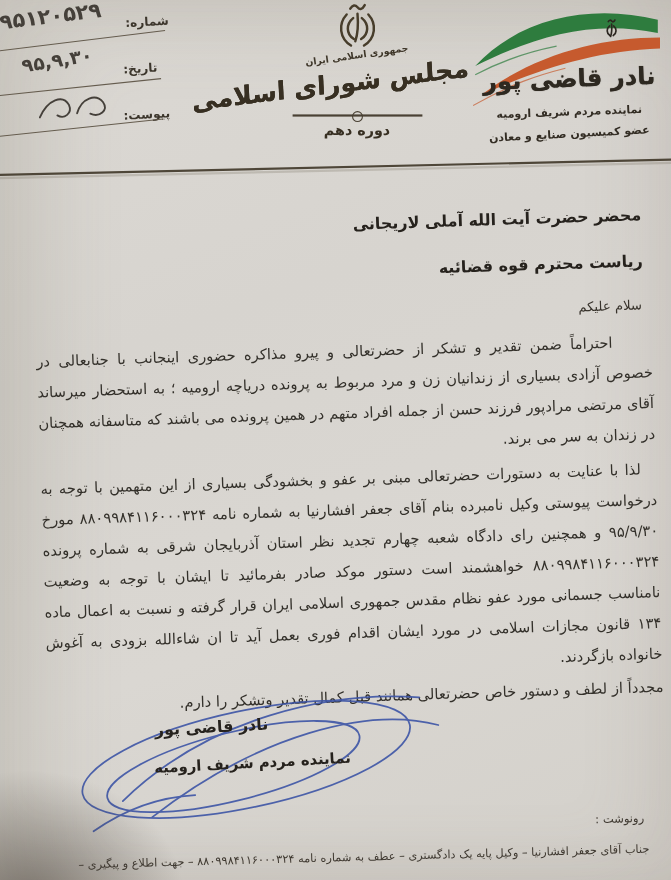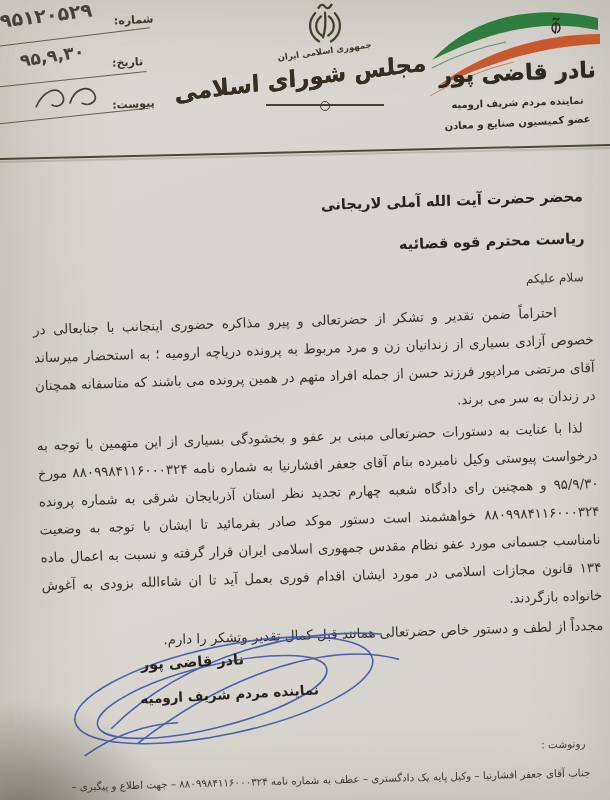--- a/index.html
+++ b/index.html
@@ -86,20 +86,21 @@
         <path d="M15,17 C3,30 5,50 21,60"></path>
         <path d="M36,22 C46,30 46,44 35,51"></path>
         <path d="M45,17 C57,30 55,50 39,60"></path>
       </g>
     </svg>
     <span class="republic">جمهوری اسلامی ایران</span>
     <span class="assembly">مجلس شورای اسلامی</span>
     <div class="logo-divider">
         <span class="knot"></span>
       </div>
+    <span class="term">دوره دهم</span>
   </div>
 
   <div class="mpblock">
     <svg class="ribbon" width="175" height="95" viewBox="0 0 175 95">
       <path d="M2,56 C45,10 110,0 168,14 L168,26 C110,14 58,28 2,56 Z" fill="#2e7c3e"></path>
       <path d="M8,82 C55,46 115,30 170,30 L170,40 C112,42 62,58 8,82 Z" fill="#c65a2e"></path>
       <path d="M2,64 C32,48 56,42 76,38" fill="none" stroke="#2e7c3e" stroke-width="1.1" opacity=".7"></path>
       <path d="M0,92 C35,72 60,64 84,58" fill="none" stroke="#c65a2e" stroke-width="1" opacity=".7"></path>
       <g transform="translate(117,13) scale(0.30)" fill="none" stroke="#2b2620" stroke-width="5" stroke-linecap="round">
         <path d="M20,9 Q25,1 30,7 Q35,13 40,4"></path>

